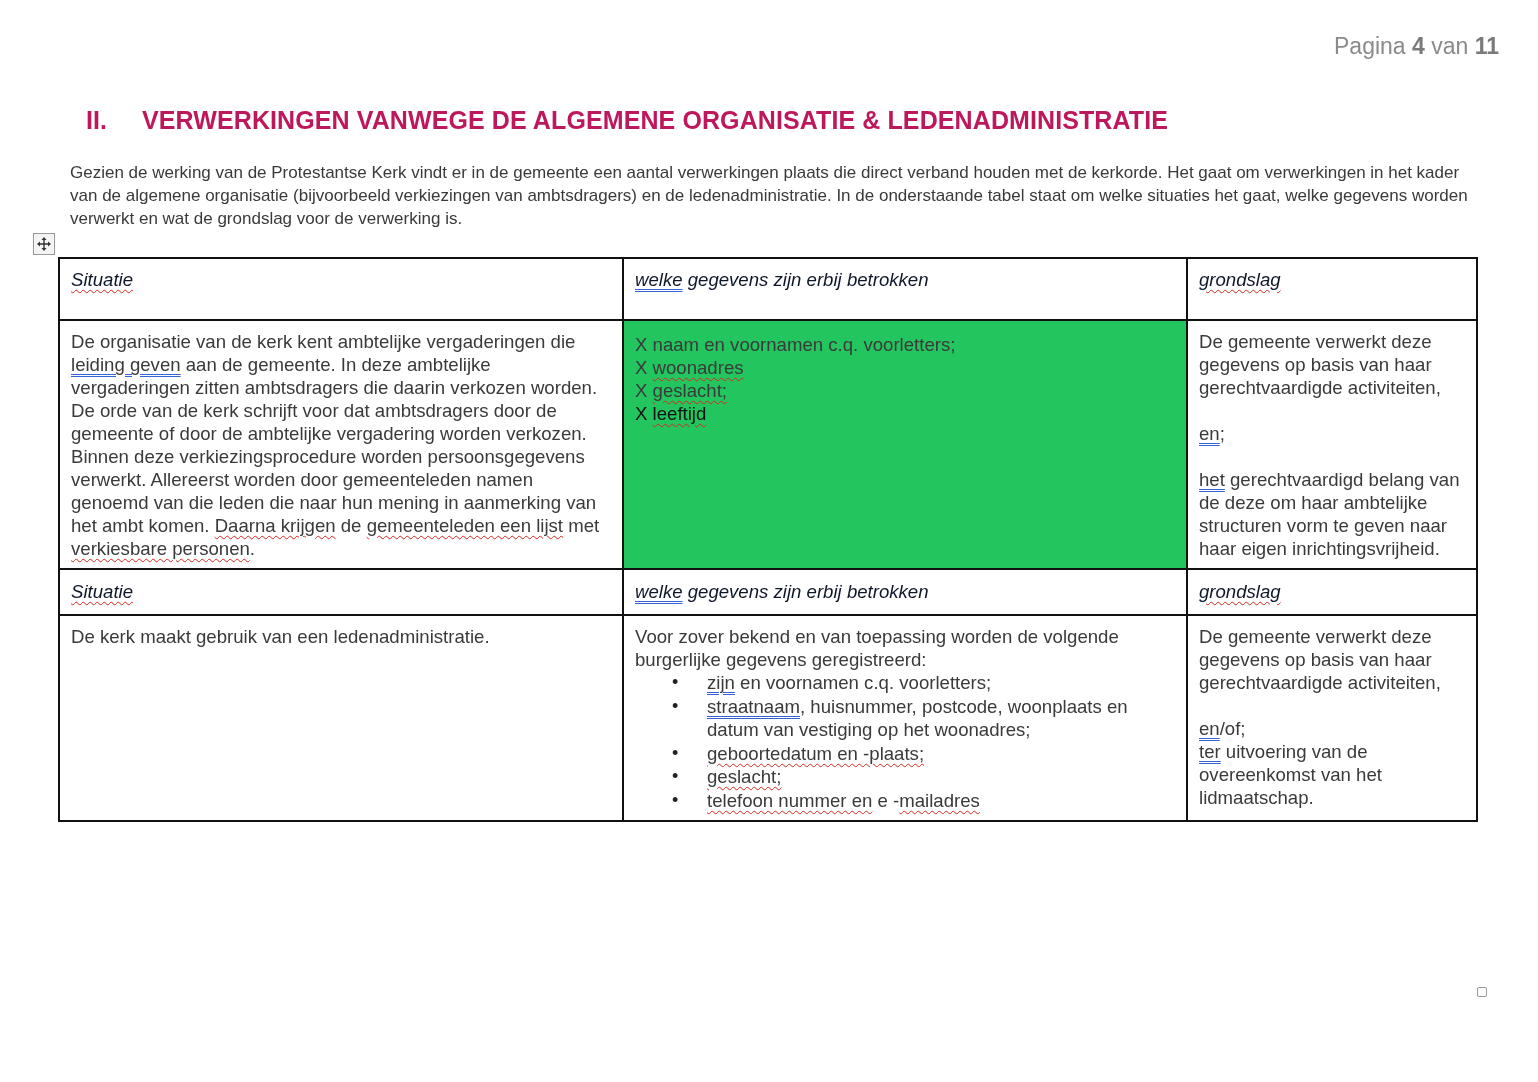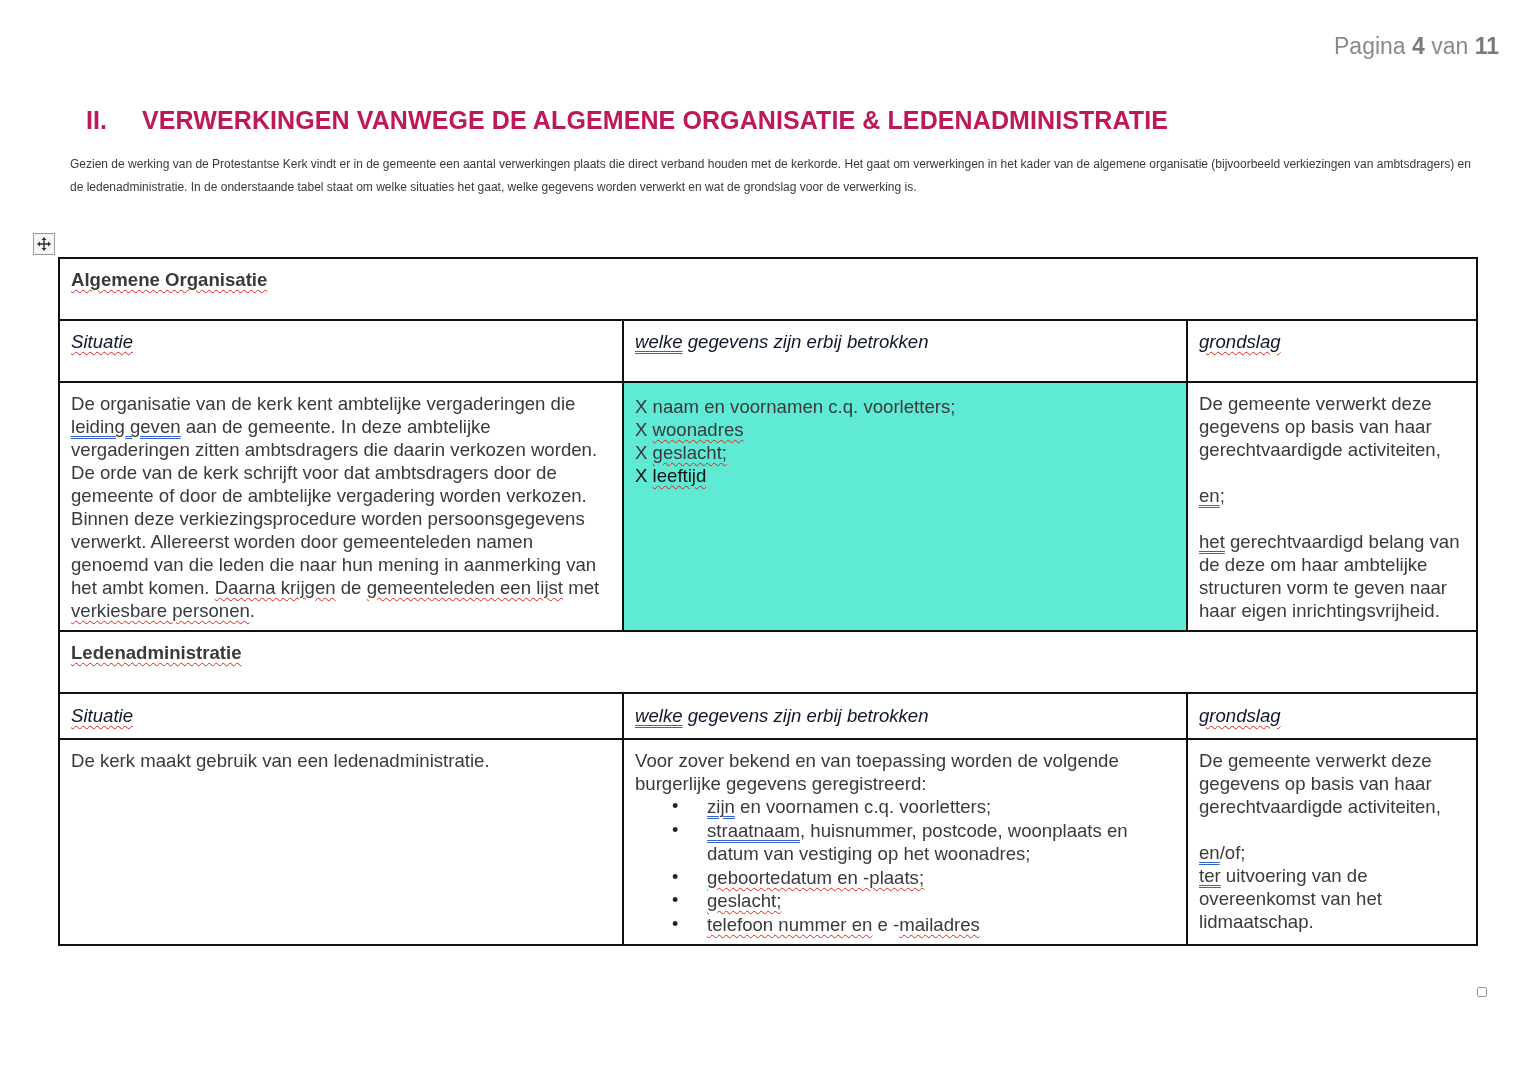--- a/index.html
+++ b/index.html
@@ -2,30 +2,30 @@
 <html><head>
 <meta charset="utf-8">
 <style>
   html, body { margin: 0; padding: 0; background: #ffffff; }
   body { width: 1538px; height: 1082px; position: relative; overflow: hidden;
          font-family: "Liberation Sans", sans-serif; color: #3a3a3a; }
   .page-num { position: absolute; top: 33px; left: 1334px; font-size: 23px; color: #8a8a8a; text-align: center; }
   .page-num b { font-weight: bold; color: #7a7a7a; }
   .section-heading { position: absolute; top: 106px; left: 86px; font-size: 25px; font-weight: bold; color: #be185d; letter-spacing: 0.1px; }
   .section-heading .num { display: inline-block; width: 56px; }
-  .intro { position: absolute; top: 153px; left: 70px; width: 1410px; font-size: 12px; line-height: 23px; color: #3a3a3a; }
+  .intro { position: absolute; top: 161px; left: 70px; width: 1410px; font-size: 17px; line-height: 23px; color: #3a3a3a; }
   .move-handle { position: absolute; top: 233px; left: 33px; width: 22px; height: 22px; border: 1.5px solid #999; background: #f4f4f4; box-sizing: border-box; display: flex; align-items: center; justify-content: center; cursor: move; }
   .resize-handle { position: absolute; top: 987px; left: 1477px; width: 10px; height: 10px; border: 1.5px solid #999; border-radius: 2px; box-sizing: border-box; background: #fff; cursor: nwse-resize; }
   table.doc { position: absolute; top: 257px; left: 58px; width: 1418px; border-collapse: collapse; table-layout: fixed; }
   table.doc td { border: 2.5px solid #111; vertical-align: top; padding: 9px 10px 8px 11px; font-size: 18.6px; line-height: 23px; color: #3a3a3a; }
   .group-row td { height: 43px; font-weight: bold; color: #444; }
   .colhead-row.first td { height: 43px; }
   .colhead-row.second td { height: 26px; padding-top: 10px; }
   .colhead { font-style: italic; color: #0f172a; }
-  .green { background: #5eead4; }
+  .green { background: #22c55e; }
   .xlist { margin: 0; padding: 3px 0 0 0; list-style: none; }
   .xlist li { line-height: 23px; }
   .xlist li.dark { color: #111; }
   .spell { text-decoration: underline wavy #d9261c; text-decoration-thickness: 1.3px; text-underline-offset: 3px; }
   .grammar { text-decoration: underline double #3563d4; text-decoration-thickness: 1.2px; text-underline-offset: 3px; margin-top: 28px; }
   .bullets { margin: 0; padding: 0 0 0 72px; list-style: none; }
   .bullets li { position: relative; line-height: 23.5px; }
   .bullets li::before { content: "\2022"; position: absolute; left: -35px; top: 0; font-size: 18px; color: #222; }
   .gap { height: 23px; }
 </style>
@@ -52,25 +52,20 @@
 </div>
 
 <table class="doc">
   <colgroup>
     <col style="width:564px">
       <col style="width:564px">
       <col style="width:290px">
   </colgroup>
 
   <tbody>
-      <tr class="group-row">
-    <td colspan="3">
-      <span class="spell">Algemene Organisatie</span>
-    </td>
-  </tr>
   <tr class="colhead-row first">
     <td><span class="colhead spell">Situatie</span></td>
     <td><span class="colhead grammar">welke</span><span class="colhead"> gegevens zijn erbij betrokken</span></td>
     <td><span class="colhead spell">grondslag</span></td>
   </tr>
   <tr>
     <td><span>De organisatie van de kerk kent ambtelijke vergaderingen die </span><span class="grammar">leiding geven</span><span> aan de gemeente. In deze ambtelijke vergaderingen zitten ambtsdragers die daarin verkozen worden. De orde van de kerk schrijft voor dat ambtsdragers door de gemeente of door de ambtelijke vergadering worden verkozen. Binnen deze verkiezingsprocedure worden persoonsgegevens verwerkt. Allereerst worden door gemeenteleden namen genoemd van die leden die naar hun mening in aanmerking van het ambt komen. </span><span class="spell">Daarna krijgen</span><span> de </span><span class="spell">gemeenteleden een lijst</span><span> met </span><span class="spell">verkiesbare personen</span><span>.</span></td>
     <td class="green">
       <ul class="xlist">
         <li><span>X </span><span>naam en voornamen c.q. voorletters;</span></li>
@@ -81,25 +76,20 @@
     </td>
     <td>
       <div>De gemeente verwerkt deze gegevens op basis van haar gerechtvaardigde activiteiten,</div>
       <div class="gap"></div>
       <div><span class="grammar">en</span><span>;</span></div>
       <div class="gap"></div>
       <div><span class="grammar">het</span><span> gerechtvaardigd belang van de deze om haar ambtelijke structuren vorm te geven naar haar eigen inrichtingsvrijheid.</span></div>
     </td>
   </tr>
 
-  <tr class="group-row">
-    <td colspan="3">
-      <span class="spell">Ledenadministratie</span>
-    </td>
-  </tr>
   <tr class="colhead-row second">
     <td><span class="colhead spell">Situatie</span></td>
     <td><span class="colhead grammar">welke</span><span class="colhead"> gegevens zijn erbij betrokken</span></td>
     <td><span class="colhead spell">grondslag</span></td>
   </tr>
   <tr>
     <td>De kerk maakt gebruik van een ledenadministratie.</td>
     <td>
       <div>Voor zover bekend en van toepassing worden de volgende burgerlijke gegevens geregistreerd:</div>
       <ul class="bullets">

